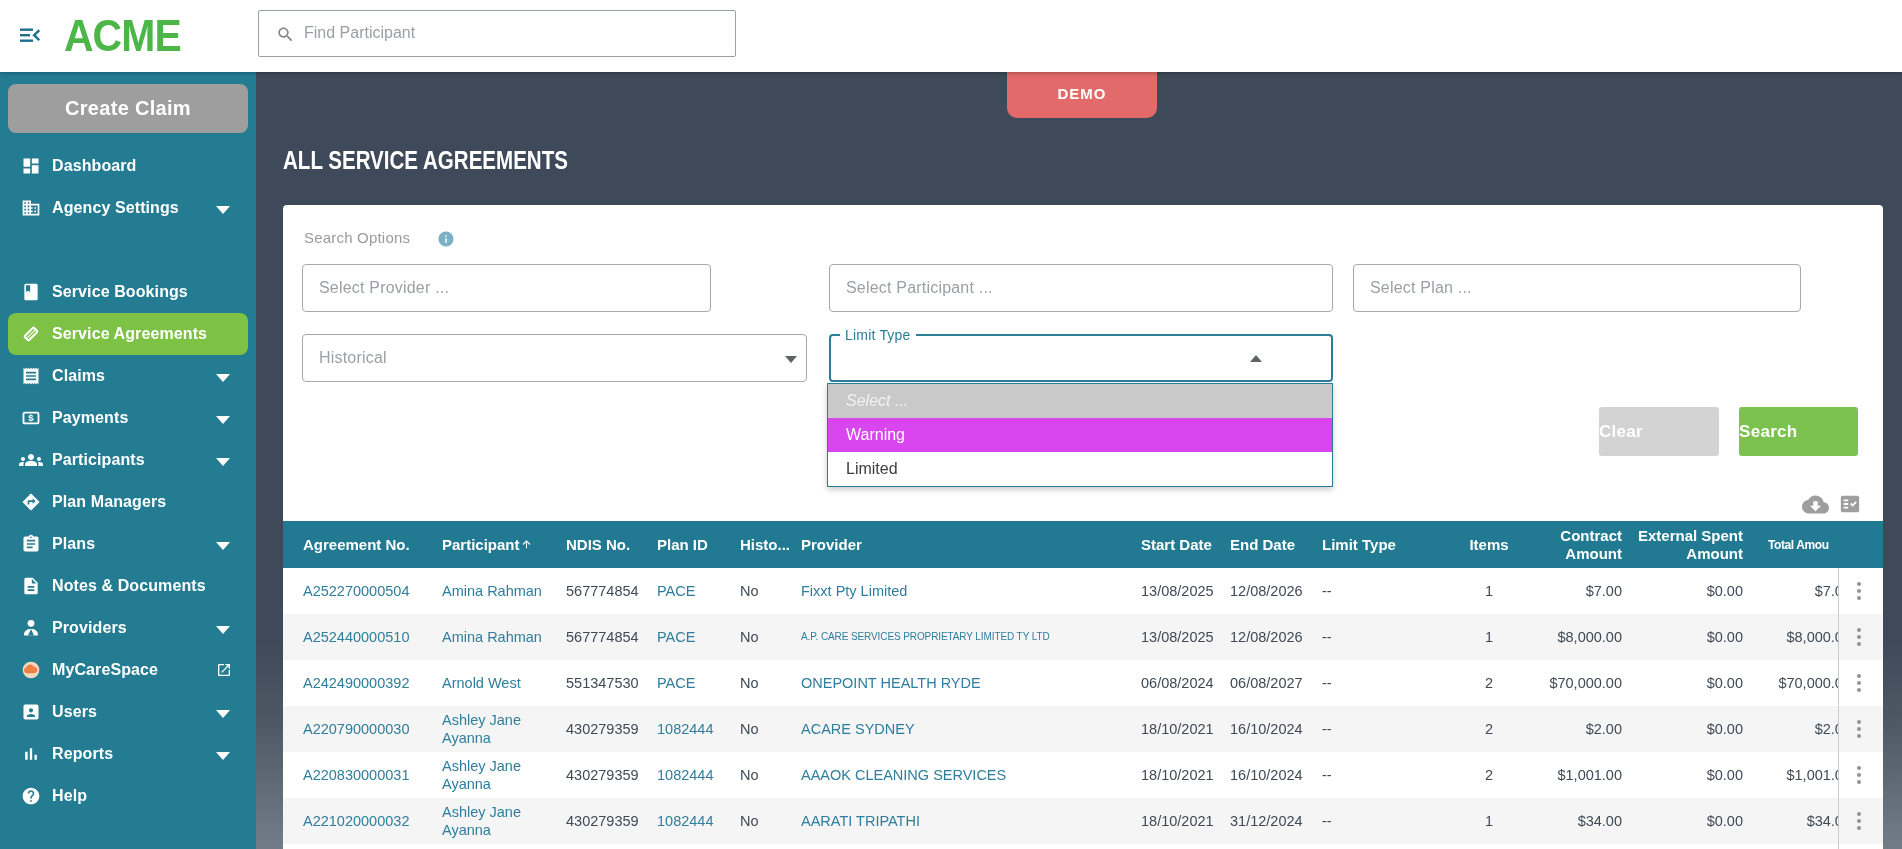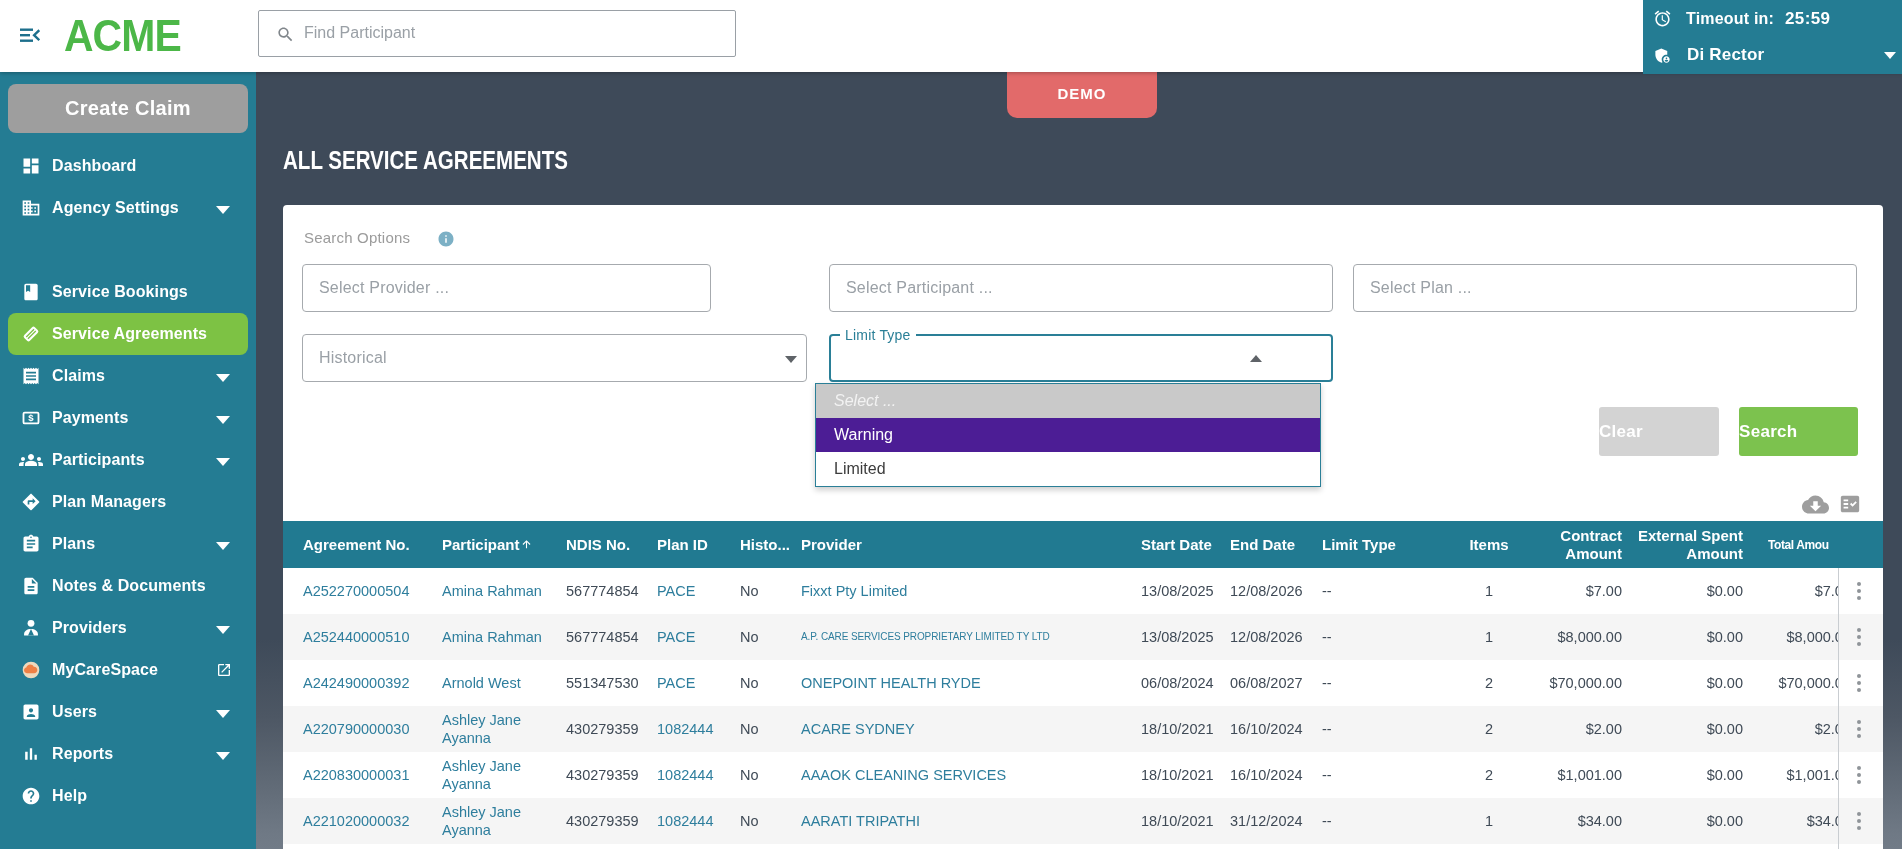--- a/index.html
+++ b/index.html
@@ -26,21 +26,21 @@
 #title { left:27px; top:73px; color:#fff; font-size:26px; font-weight:bold; letter-spacing:0; transform:scaleX(.79); transform-origin:0 0; white-space:nowrap; }
 #card { left:27px; top:133px; width:1600px; height:644px; background:#fff; border-radius:4px 4px 0 0; }
 
 #so { left:21px; top:24px; font-size:15px; color:#9b9b9b; letter-spacing:.2px; }
 .inp { position:absolute; height:48px; border:1px solid #a6aaae; border-radius:4px; background:#fff; }
 .inp .ph { position:absolute; left:16px; top:14px; font-size:16px; color:#9aa0a6; letter-spacing:.2px; }
 .cardown { position:absolute; width:0; height:0; border-left:6px solid transparent; border-right:6px solid transparent; border-top:7px solid #5f6368; }
 .carup { position:absolute; width:0; height:0; border-left:6px solid transparent; border-right:6px solid transparent; border-bottom:7px solid #5f6368; }
 #lt { left:546px; top:129px; width:504px; height:48px; border:2px solid #2a7f97; border-radius:4px; background:#fff; }
 #lt .lb { position:absolute; left:9px; top:-9px; background:#fff; padding:0 5px; font-size:14px; color:#2a7f97; letter-spacing:.2px; }
-#dd { left:532px; top:178px; width:506px; height:104px; border:1px solid #2a7f97; background:#fff; box-shadow:0 3px 6px rgba(0,0,0,.2); z-index:5; }
+#dd { left:544px; top:178px; width:506px; height:104px; border:1px solid #2a7f97; background:#fff; box-shadow:0 3px 6px rgba(0,0,0,.2); z-index:5; }
 .op { position:absolute; left:0; width:504px; height:34px; font-size:16px; line-height:34px; padding-left:18px; }
 .btn { position:absolute; top:202px; height:49px; border-radius:3px; color:#fff; font-size:17px; font-weight:bold; line-height:49px; letter-spacing:.3px; }
 
 #thead { left:0; top:316px; width:1600px; height:47px; background:#217a91; color:#fff; font-size:15px; font-weight:bold; }
 .tr { position:absolute; left:0; width:1600px; height:46px; font-size:14.5px; color:#3f4a56; }
 .tc { position:absolute; top:50%; transform:translateY(-50%); white-space:nowrap; line-height:18px; }
 .k1{left:20px} .k2{left:159px} .k3{left:283px} .k4{left:374px} .k5{left:457px} .k6{left:518px} .k7{left:858px} .k8{left:947px} .k9{left:1039px}
 .k10{left:1156px;width:100px;text-align:center}
 .k11{left:1230px;width:109px;text-align:right}
 .k12{left:1350px;width:110px;text-align:right}
@@ -59,33 +59,20 @@
     <rect x="0" y="12.5" width="13" height="2.4" fill="#1d6f8c"></rect>
     <path d="M19.3 3.2 L14.1 8.2 L19.3 13.2" fill="none" stroke="#1d6f8c" stroke-width="2.4"></path>
   </svg>
   <div id="logo" class="a">ACME</div>
   <div id="srch" class="a">
     <svg class="a" style="left:17px;top:14px" width="19" height="19" viewBox="0 0 24 24">
         <path fill="#80868b" d="M15.5 14h-.79l-.28-.27C15.41 12.59 16 11.11 16 9.5 16 5.91 13.09 3 9.5 3S3 5.91 3 9.5 5.91 16 9.5 16c1.61 0 3.09-.59 4.23-1.57l.27.28v.79l5 5L20.49 19l-5-4.99zm-6 0C7.01 14 5 11.99 5 9.5S7.01 5 9.5 5 14 7.01 14 9.5 11.99 14 9.5 14z"></path>
       </svg>
     <div class="ph a">Find Participant</div>
   </div>
-  <div id="ubox" class="a">
-    <svg class="a" style="left:10px;top:9px" width="19" height="19" viewBox="0 0 24 24">
-        <path fill="#fff" d="M22 5.72l-4.6-3.86-1.29 1.53 4.6 3.86L22 5.72zM7.88 3.39L6.6 1.86 2 5.71l1.29 1.53 4.59-3.85zM12.5 8H11v6l4.75 2.85.75-1.23-4-2.37V8zM12 4c-4.97 0-9 4.03-9 9s4.02 9 9 9c4.97 0 9-4.03 9-9s-4.03-9-9-9zm0 16c-3.87 0-7-3.13-7-7s3.13-7 7-7 7 3.13 7 7-3.13 7-7 7z"></path>
-      </svg>
-    <div class="a" style="left:43px;top:10px;font-size:16px;font-weight:bold;letter-spacing:.2px">Timeout in:</div>
-    <div class="a" style="left:142px;top:9px;font-size:17px;font-weight:bold;letter-spacing:.4px">25:59</div>
-    <svg class="a" style="left:10px;top:46px" width="19" height="19" viewBox="0 0 24 24">
-        <path fill="#fff" d="M17 11c.34 0 .67.04 1 .09V6.27L10.5 3 3 6.27v4.91c0 4.54 3.2 8.79 7.5 9.82.55-.13 1.08-.32 1.6-.55-.69-.98-1.1-2.17-1.1-3.45 0-3.31 2.69-6 6-6z"></path>
-        <path fill="#fff" d="M17 13c-2.21 0-4 1.79-4 4s1.79 4 4 4 4-1.79 4-4-1.79-4-4-4zm0 1.38c.62 0 1.12.51 1.12 1.12s-.51 1.12-1.12 1.12-1.12-.51-1.12-1.12.51-1.12 1.12-1.12zm0 5.37c-.93 0-1.74-.46-2.24-1.17.05-.72 1.51-1.08 2.24-1.08s2.19.36 2.24 1.08c-.5.71-1.31 1.17-2.24 1.17z"></path>
-      </svg>
-    <div class="a" style="left:44px;top:45px;font-size:17px;font-weight:bold;letter-spacing:.2px">Di Rector</div>
-    <div class="a" style="left:241px;top:52px;width:0;height:0;border-left:6px solid transparent;border-right:6px solid transparent;border-top:7px solid #fff"></div>
-  </div>
 </div>
 
 <div id="side" class="a">
   <div id="cc" class="a">Create Claim</div>
   <div class="mi" style="top:73px">
       <svg class="ic" viewBox="0 0 24 24">
         <path fill="#fff" d="M3 13h8V3H3v10zm0 8h8v-6H3v6zm10 0h8V11h-8v10zm0-18v6h8V3h-8z"></path>
       </svg>
       <span class="tx">Dashboard</span>
     </div>
@@ -201,34 +188,34 @@
     <div id="so" class="a">Search Options</div>
     <svg class="a" style="left:154px;top:25px" width="18" height="18" viewBox="0 0 24 24">
         <path fill="#7cb0c5" d="M12 2C6.48 2 2 6.48 2 12s4.48 10 10 10 10-4.48 10-10S17.52 2 12 2zm1 15h-2v-6h2v6zm0-8h-2V7h2v2z"></path>
       </svg>
     <div class="inp" style="left:19px;top:59px;width:409px">
         <div class="ph">Select Provider ...</div>
       </div>
     <div class="inp" style="left:546px;top:59px;width:504px">
         <div class="ph">Select Participant ...</div>
       </div>
-    <div class="inp" style="left:1070px;top:59px;width:504px">
+    <div class="inp" style="left:1070px;top:59px;width:448px">
         <div class="ph">Select Plan ...</div>
       </div>
     <div class="inp" style="left:19px;top:129px;width:505px">
         <div class="ph">Historical</div>
         <div class="cardown" style="left:482px;top:21px"></div>
       </div>
     <div id="lt" class="a">
         <div class="lb">Limit Type</div>
         <div class="carup" style="left:419px;top:19px"></div>
       </div>
     <div id="dd" class="a">
       <div class="op" style="top:0;background:#c9c9c9;color:#f2f2f2;font-style:italic">Select ...</div>
-      <div class="op" style="top:34px;background:#4c1d95;color:#fff">Warning</div>
+      <div class="op" style="top:34px;background:#d946ef;color:#fff">Warning</div>
       <div class="op" style="top:68px;background:#fff;color:#3c3c3c">Limited</div>
     </div>
     <div class="btn" style="left:1316px;width:120px;background:#d3d3d3">Clear</div>
     <div class="btn" style="left:1456px;width:119px;background:#7cc24e">Search</div>
     <svg class="a" style="left:1519px;top:290px" width="27" height="19" viewBox="0 0 24 16">
         <path fill="#9e9e9e" d="M19.35 6.04C18.67 2.59 15.64 0 12 0 9.11 0 6.6 1.64 5.35 4.04 2.34 4.36 0 6.91 0 10c0 3.31 2.69 6 6 6h13c2.76 0 5-2.24 5-5 0-2.64-2.05-4.78-4.65-4.96zM17 9l-5 5-5-5h3V5h4v4h3z"></path>
       </svg>
     <svg class="a" style="left:1556px;top:288px" width="22" height="22" viewBox="0 0 24 24">
         <path fill="#9e9e9e" fill-rule="evenodd" d="M20 3H4c-1.1 0-2 .9-2 2v14c0 1.1.9 2 2 2h16c1.1 0 2-.9 2-2V5c0-1.1-.9-2-2-2zM10 17H5v-2h5v2zm0-4H5v-2h5v2zm0-4H5V7h5v2zm4.82 6L12 12.16l1.41-1.41 1.41 1.42L17.99 9l1.42 1.42L14.82 15z"></path>
       </svg>

